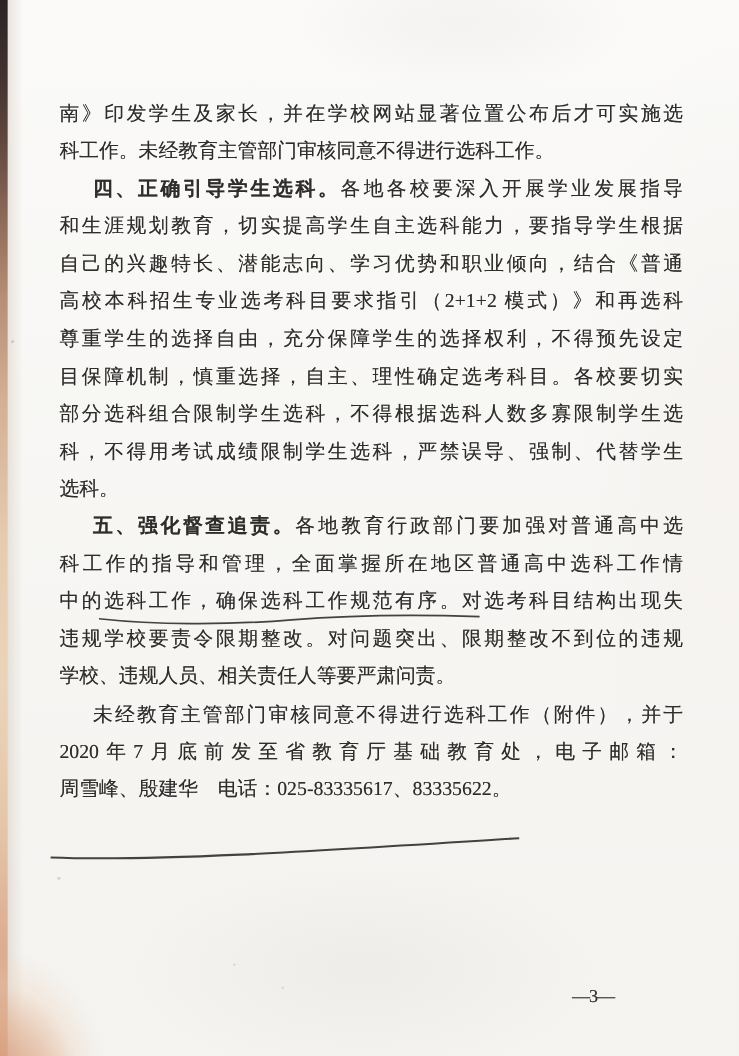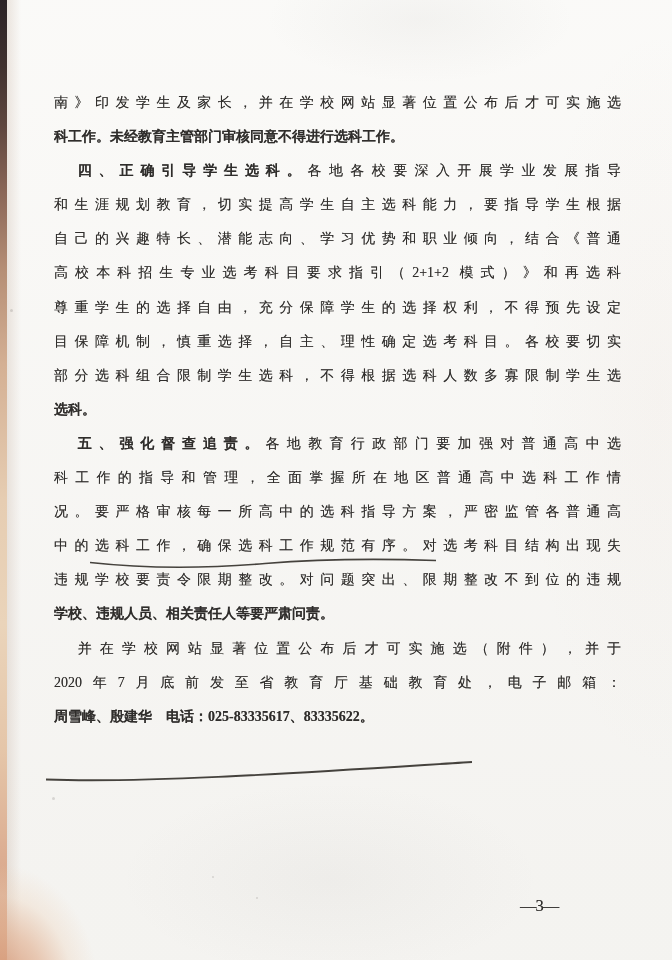--- a/index.html
+++ b/index.html
@@ -44,31 +44,31 @@
       rgba(213,150,117,0.95) 0%,
       rgba(225,177,146,0.65) 38%,
       rgba(237,210,185,0.32) 60%,
       rgba(248,245,240,0) 80%);
     pointer-events:none;
   }
   .speck{position:absolute;border-radius:50%;background:rgba(110,105,100,0.22);}
   
   .text-block{
     position:absolute;left:54px;top:86px;width:567px;
-    font-size:14px;color:var(--ink);
+    font-size:18px;color:var(--ink);
     text-shadow:0 0 0.5px rgba(47,45,43,0.55);
   }
   .line{
     height:34.1px;line-height:34.1px;
     overflow:hidden;
     text-align:justify;
     white-space:normal;
   }
   .j{text-align-last:justify;}
-  .l{text-align-last:left;font-weight:bold;}
+  .l{text-align-last:left;}
   .ind{text-indent:1.7em;}
   .hd{
     font-weight:700;
     font-family:Liberation Mono, monospace;
     letter-spacing:-0.5px;
   }
   
   .annotations{position:absolute;left:0;top:0;width:672px;height:960px;pointer-events:none;}
   .annotations path{fill:none;stroke:var(--underline);}
   
@@ -95,28 +95,28 @@
 <div class="text-block">
   <div class="line j">南》印发学生及家长，并在学校网站显著位置公布后才可实施选</div>
   <div class="line l">科工作。未经教育主管部门审核同意不得进行选科工作。</div>
   <div class="line j ind"><span class="hd">四、正确引导学生选科。</span><span>各地各校要深入开展学业发展指导</span></div>
   <div class="line j">和生涯规划教育，切实提高学生自主选科能力，要指导学生根据</div>
   <div class="line j">自己的兴趣特长、潜能志向、学习优势和职业倾向，结合《普通</div>
   <div class="line j">高校本科招生专业选考科目要求指引（2+1+2 模式）》和再选科</div>
   <div class="line j">尊重学生的选择自由，充分保障学生的选择权利，不得预先设定</div>
   <div class="line j">目保障机制，慎重选择，自主、理性确定选考科目。各校要切实</div>
   <div class="line j">部分选科组合限制学生选科，不得根据选科人数多寡限制学生选</div>
+  <div class="line j">科，不得用考试成绩限制学生选科，严禁误导、强制、代替学生</div>
   <div class="line l">选科。</div>
   <div class="line j ind"><span class="hd">五、强化督查追责。</span><span>各地教育行政部门要加强对普通高中选</span></div>
   <div class="line j">科工作的指导和管理，全面掌握所在地区普通高中选科工作情</div>
-  <div class="line j">况。要严格审核每一所高中的选科指导方案，严密监管各普通高</div>
   <div class="line j">中的选科工作，确保选科工作规范有序。对选考科目结构出现失</div>
   <div class="line j">违规学校要责令限期整改。对问题突出、限期整改不到位的违规</div>
   <div class="line l">学校、违规人员、相关责任人等要严肃问责。</div>
-  <div class="line j ind">并在学校网站显著位置公布后才可实施选（附件），并于</div>
+  <div class="line j ind">未经教育主管部门审核同意不得进行选科工作（附件），并于</div>
   <div class="line j">2020年7月底前发至省教育厅基础教育处，电子邮箱：</div>
   <div class="line l">周雪峰、殷建华　电话：025-83335617、83335622。</div>
 </div>
 
 <svg class="annotations" viewBox="0 0 672 960" xmlns="http://www.w3.org/2000/svg">
   <path stroke-width="1.6" d="M 90,562.5 C 140,568 205,568.5 265,563.5 C 320,559 380,558.5 436,560.5"></path>
   <path stroke-width="1.9" d="M 46,779.5 C 150,783.5 320,771.5 472,762"></path>
 </svg>
 
 <div class="page-number">—3—</div>

